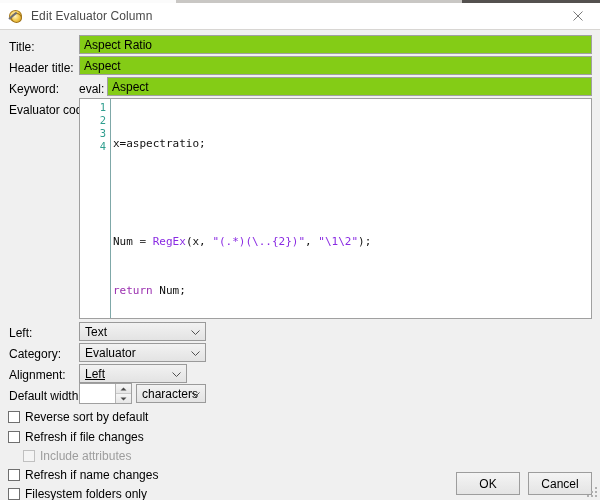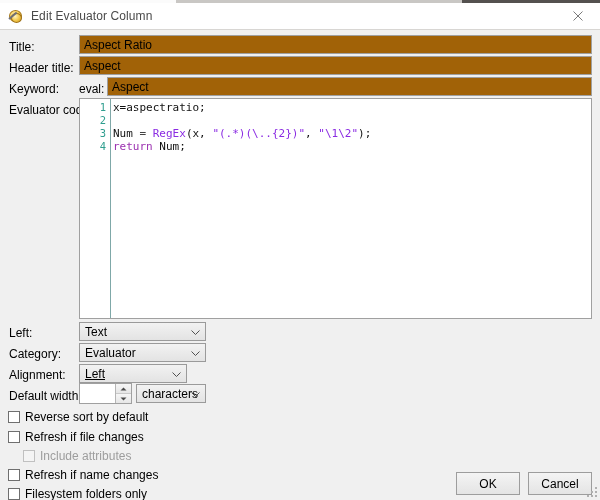--- a/index.html
+++ b/index.html
@@ -94,21 +94,21 @@
   .lbl {
     position: absolute;
     font-size: 12px;
     color: #000;
     white-space: nowrap;
   }
 
   
   .tinput {
     position: absolute;
-    background: #a16207;
+    background: #84cc16;
     border: 1px solid #a0a0a0;
     font-family: "Liberation Sans", sans-serif;
     font-size: 12px;
     color: #000;
     padding: 0 4px;
     line-height: 1;
     display: flex; align-items: center;
     outline: none;
   }
 
@@ -183,21 +183,21 @@
   }
   .code-lines {
     position: absolute; left: 33px; top: 0;
     right: 0; height: 100%;
     padding-top: 2px;
     font-family: "DejaVu Sans Mono", monospace;
     font-size: 11px;
     line-height: 13px;
     white-space: pre;
   }
-  .code-lines .cl { height: 13px; }
+  .code-lines .cl { height: 13px; margin-top: 36px; }
   .tok-plain  { color: #111111; }
   .tok-kw     { color: #9b30b0; }
   .tok-fn     { color: #8a2be2; }
   .tok-str    { color: #8a2be2; }
   .tok-punct  { color: #444444; }
 
   
   .cbrow {
     position: absolute;
     display: flex; align-items: center;

